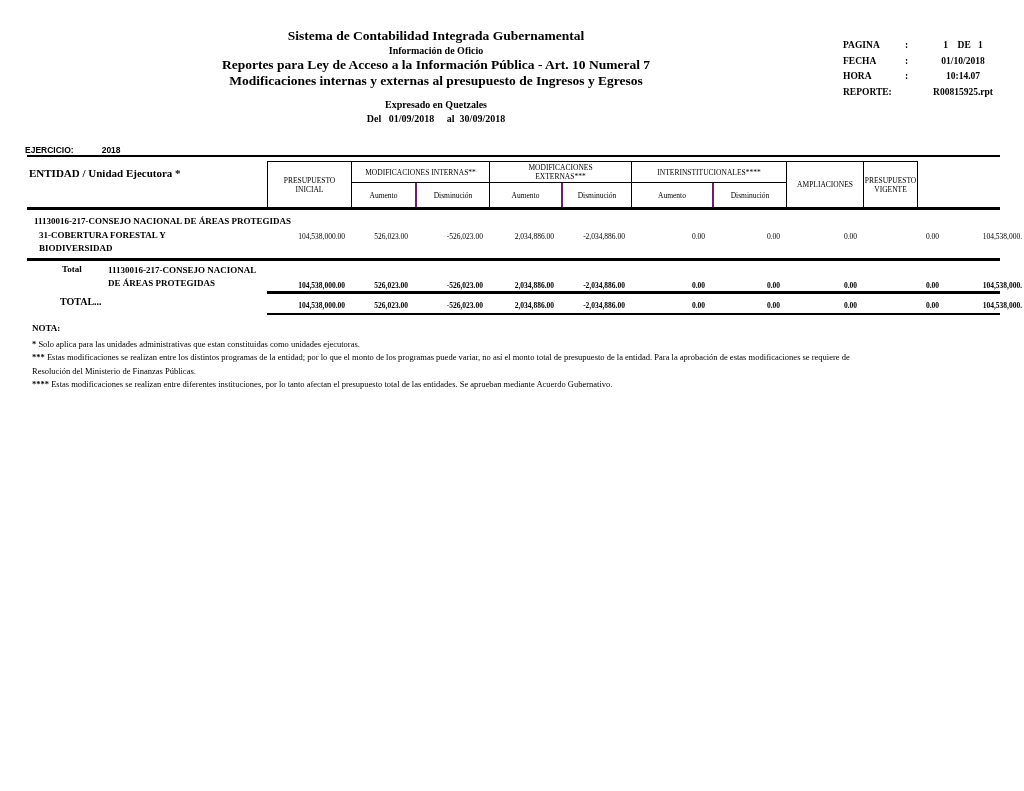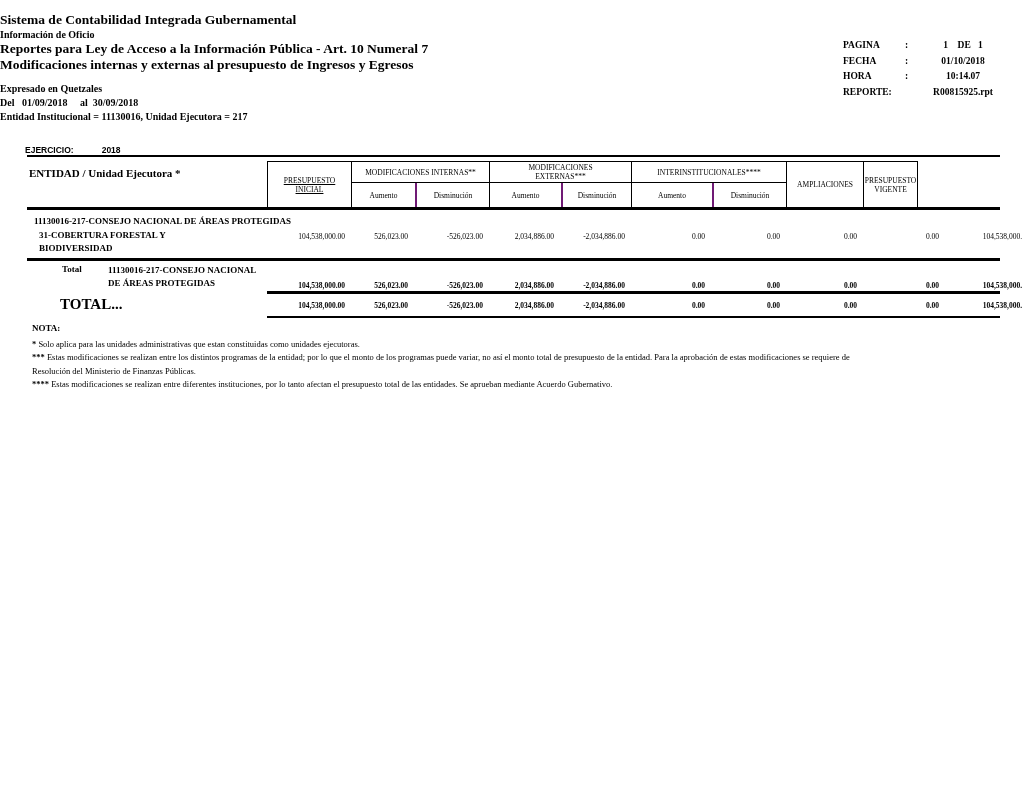--- a/index.html
+++ b/index.html
@@ -1,21 +1,21 @@
 <!DOCTYPE html>
 <html><head>
 <meta charset="utf-8">
 <style>
   * { margin:0; padding:0; box-sizing:border-box; }
   html,body { background:#fff; }
   body { font-family:"Liberation Serif", serif; color:#000; }
   .page { position:relative; width:1024px; height:791px; background:#fff; overflow:hidden; }
 
   
-  .title-block { position:absolute; top:12px; left:0; width:872px; text-align:left; }
+  .title-block { position:absolute; top:28px; left:0; width:872px; text-align:center; }
   .t-main  { font-size:13.5px; font-weight:bold; line-height:16px; }
   .t-sub   { font-size:10px;   font-weight:bold; line-height:13px; }
   .t-line2 { margin-top:0; }
   .t-small-block { margin-top:9px; }
   .t-small { font-size:10px; font-weight:bold; line-height:14px; }
   .pre { white-space:pre; }
 
   
   .meta-block { position:absolute; top:38px; left:843px; font-size:9.5px; font-weight:bold; }
   .meta-row { display:flex; line-height:15.5px; }
@@ -27,21 +27,21 @@
   .ejercicio { position:absolute; top:145px; left:25px; font-family:"Liberation Sans", sans-serif; font-weight:bold; font-size:8.5px; }
   .ejercicio .val { margin-left:28px; }
 
   
   .table-wrap { position:absolute; top:155px; left:27px; width:973px; }
   .top-rule { height:2px; background:#000; }
   .thead { display:flex; margin-top:4px; border-bottom:3px solid #000; height:49px; align-items:stretch; }
   .h-entidad { width:240px; font-weight:bold; font-size:11px; padding:6px 0 0 2px; }
   .h-box { border:1px solid #000; border-bottom:none; border-right:none; display:flex; align-items:center; justify-content:center; text-align:center; font-size:7.5px; line-height:9px; }
   .h-box.last { border-right:1px solid #000; }
-  .w-pi { width:84px; padding:10px 9px;text-decoration:underline; }
+  .w-pi { width:84px; padding:10px 9px; }
   .w-amp { width:77px; } .w-dis { width:82px; } .w-pv { width:55px; padding:0 4px; }
   .h-group { flex-direction:column; align-items:stretch; justify-content:flex-start; padding:0; }
   .w-gi { width:138px; } .w-ge { width:142px; } .w-gn { width:155px; }
   .h-group-label { height:21px; border-bottom:1px solid #000; display:flex; align-items:center; justify-content:center; padding:0 4px; }
   .h-group-label.wrap { padding:0 27px; }
   .h-sub { display:flex; flex:1; }
   .h-sub-cell { flex:1; display:flex; align-items:center; justify-content:center; }
   .h-sub-cell + .h-sub-cell { border-left:2px solid #701a75; }
   .gi-a{flex:0 0 63px;} .gi-d{flex:0 0 74px;}
   .ge-a{flex:0 0 71px;} .ge-d{flex:0 0 70px;}
@@ -56,21 +56,21 @@
   .c5{width:80px;} .c6{width:75px;} .c7{width:77px;} .c8{width:82px;}
   .c9{width:77px; margin-right:-22px; padding-right:0;}
   .bold .num-cell { font-weight:bold; }
   .rule-thick { height:3px; background:#000; margin-top:3px; }
   .total-row { display:flex; align-items:flex-end; padding-top:2px; min-height:28px; }
   .total-label-wrap { width:240px; display:flex; align-items:flex-start; }
   .total-prefix { font-weight:bold; font-size:9px; margin-left:35px; width:46px; padding-top:1px; }
   .total-label { font-weight:bold; font-size:9px; line-height:13px; width:155px; padding-top:1px; }
   .rule-partial { height:3px; background:#000; margin-left:240px; width:733px; margin-top:1px; }
   .grand-row { display:flex; align-items:flex-start; padding-top:2px; }
-  .grand-label { width:240px; font-weight:bold; font-size:15px; padding-left:33px; }
+  .grand-label { width:240px; font-weight:bold; font-size:10px; padding-left:33px; }
   .grand-row .num-cell { padding-top:5px; }
   .bottom-rule { height:2px; background:#000; margin-left:240px; width:733px; margin-top:3px; }
 
   
   .notes { position:absolute; top:322px; left:32px; width:858px; font-size:8.5px; line-height:13.5px; }
   .notes-title { font-weight:bold; font-size:9px; margin-bottom:2px; }
   .note-marker { font-weight:bold; }
 </style>
 </head>
 <body>
@@ -78,21 +78,20 @@
 <div class="page">
 
   <div class="title-block">
     <div class="t-main">Sistema de Contabilidad Integrada Gubernamental</div>
     <div class="t-sub">Información de Oficio</div>
     <div class="t-main t-line2">Reportes para Ley de Acceso a la Información Pública - Art. 10 Numeral 7</div>
     <div class="t-main">Modificaciones internas y externas al presupuesto de Ingresos y Egresos</div>
     <div class="t-small-block">
       <div class="t-small">Expresado en Quetzales</div>
       <div class="t-small pre">Del   01/09/2018     al  30/09/2018</div>
-      <div class="t-small">Entidad Institucional = 11130016, Unidad Ejecutora = 217</div>
     </div>
   </div>
 
   <div class="meta-block">
     <div class="meta-row">
       <span class="meta-label">PAGINA</span>
       <span class="meta-sep">:</span>
       <span class="meta-value">1    DE   1</span>
     </div>
     <div class="meta-row">

